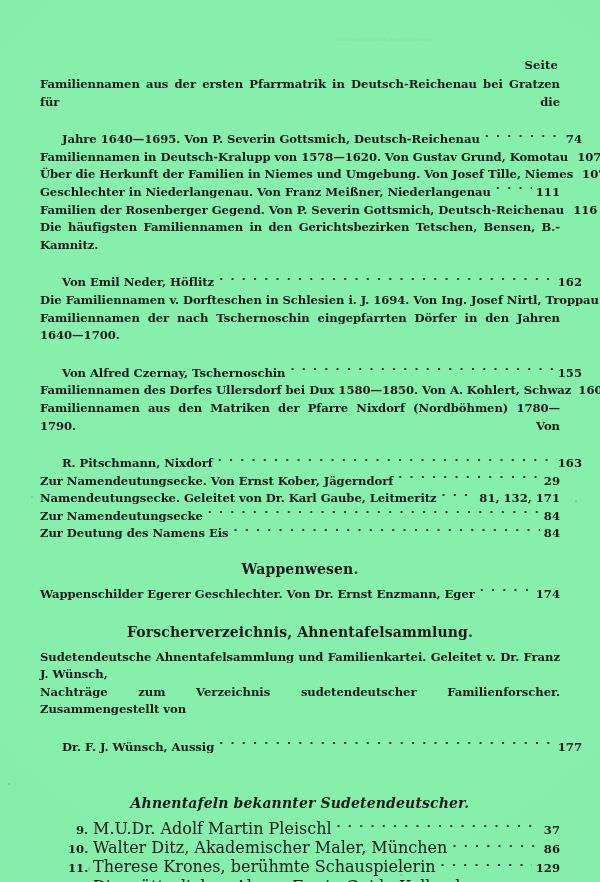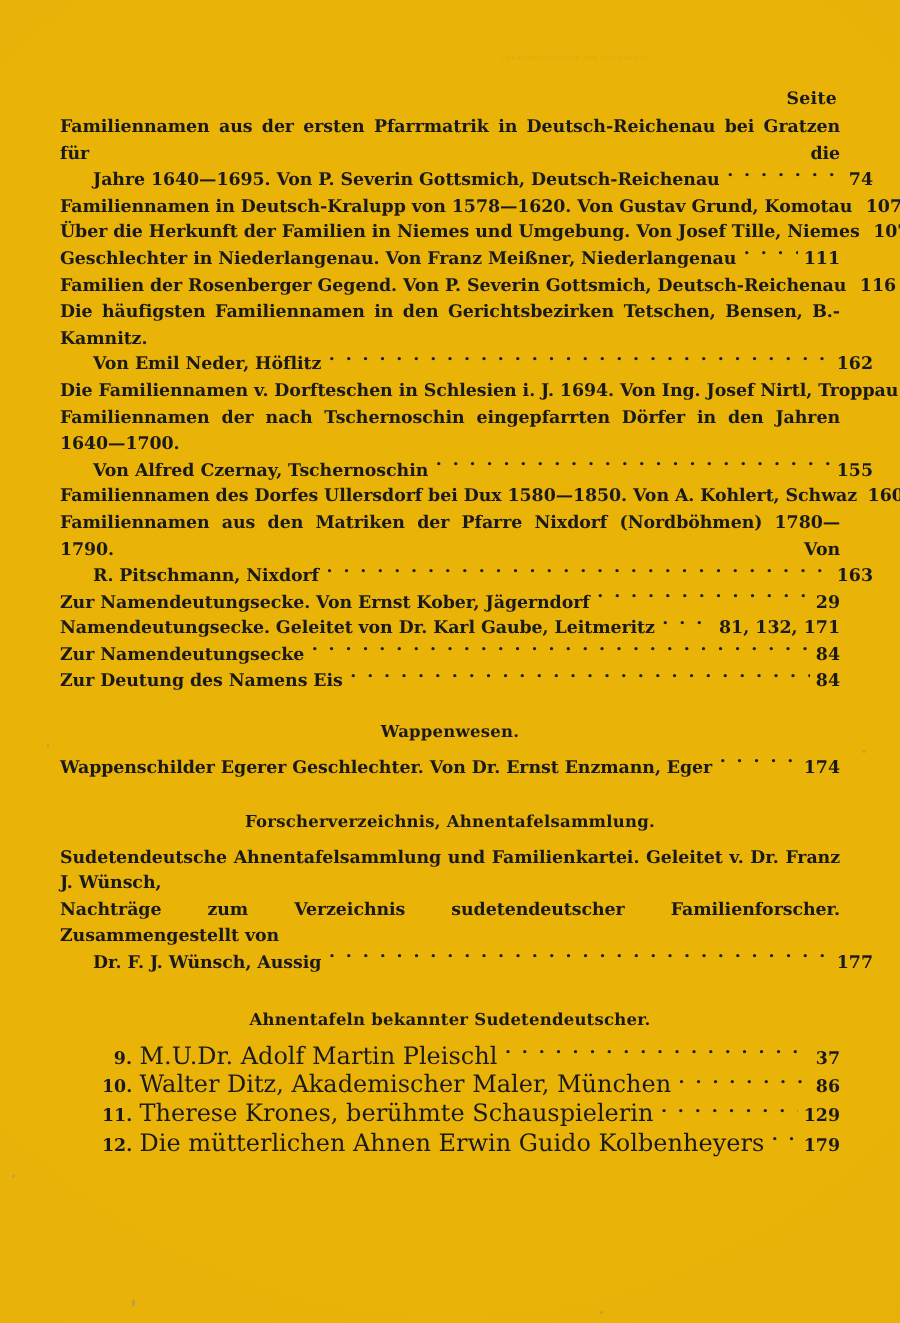--- a/index.html
+++ b/index.html
@@ -13,21 +13,21 @@
     overflow: hidden;
     font-family: "DejaVu Serif", "Liberation Serif", serif;
     color: #1a1a1a;
     position: relative;
   }
 
   
   #page-sheet {
     position: absolute;
     inset: 0;
-    background: #eab308;
+    background: #86efac;
   }
 
   
   #paper-tone {
     position: absolute;
     inset: 0;
     background:
       radial-gradient(ellipse 120% 90% at 50% 45%, rgba(255,255,255,0) 55%, rgba(0,0,0,0.022) 100%);
     pointer-events: none;
   }
@@ -72,21 +72,21 @@
     text-align: justify;
   }
 
   .line {
     display: flex;
     align-items: baseline;
     width: 100%;
     white-space: nowrap;
     line-height: 17.6px;
   }
-  .line.indent { padding-left: 22px; }
+  .line.indent { padding-left: 22px; margin-top: 20px; }
 
   .line .txt {
     font-weight: 700;
     font-size: 11.6px;
     letter-spacing: -0.05px;
   }
 
   
   .line.just {
     display: block;
@@ -123,21 +123,21 @@
     font-weight: 700;
     font-size: 11.6px;
     padding-left: 1px;
   }
   .pg.tight { padding-left: 2px; }
 
   
   .section-head {
     text-align: center;
     font-weight: 700;
-    font-size: 11px;
+    font-size: 14px;
     letter-spacing: 0.15px;
     margin: 14px 0 9px 0;
   }
 
   
   .num-line {
     display: flex;
     align-items: baseline;
     padding-left: 28px;
     line-height: 18.4px;
@@ -322,21 +322,21 @@
 
       <div class="entry">
         <div class="line just noj">Nachträge zum Verzeichnis sudetendeutscher Familienforscher.  Zusammengestellt von</div>
         <div class="line indent">
           <span class="txt">Dr. F. J. Wünsch, Aussig</span>
           <span class="leader"></span>
           <span class="pg">177</span>
         </div>
       </div>
 
-      <div class="section-head" style="margin-top:22px;">Ahnentafeln bekannter Sudetendeutscher.</div>
+      <div class="section-head" style="margin-top:38px;font-style:italic;">Ahnentafeln bekannter Sudetendeutscher.</div>
 
       <div class="num-line">
         <span class="num">9.</span>
         <span class="txt">M.U.Dr. Adolf Martin Pleischl</span>
         <span class="leader"></span>
         <span class="pg">37</span>
       </div>
       <div class="num-line">
         <span class="num">10.</span>
         <span class="txt">Walter Ditz, Akademischer Maler, München</span>

